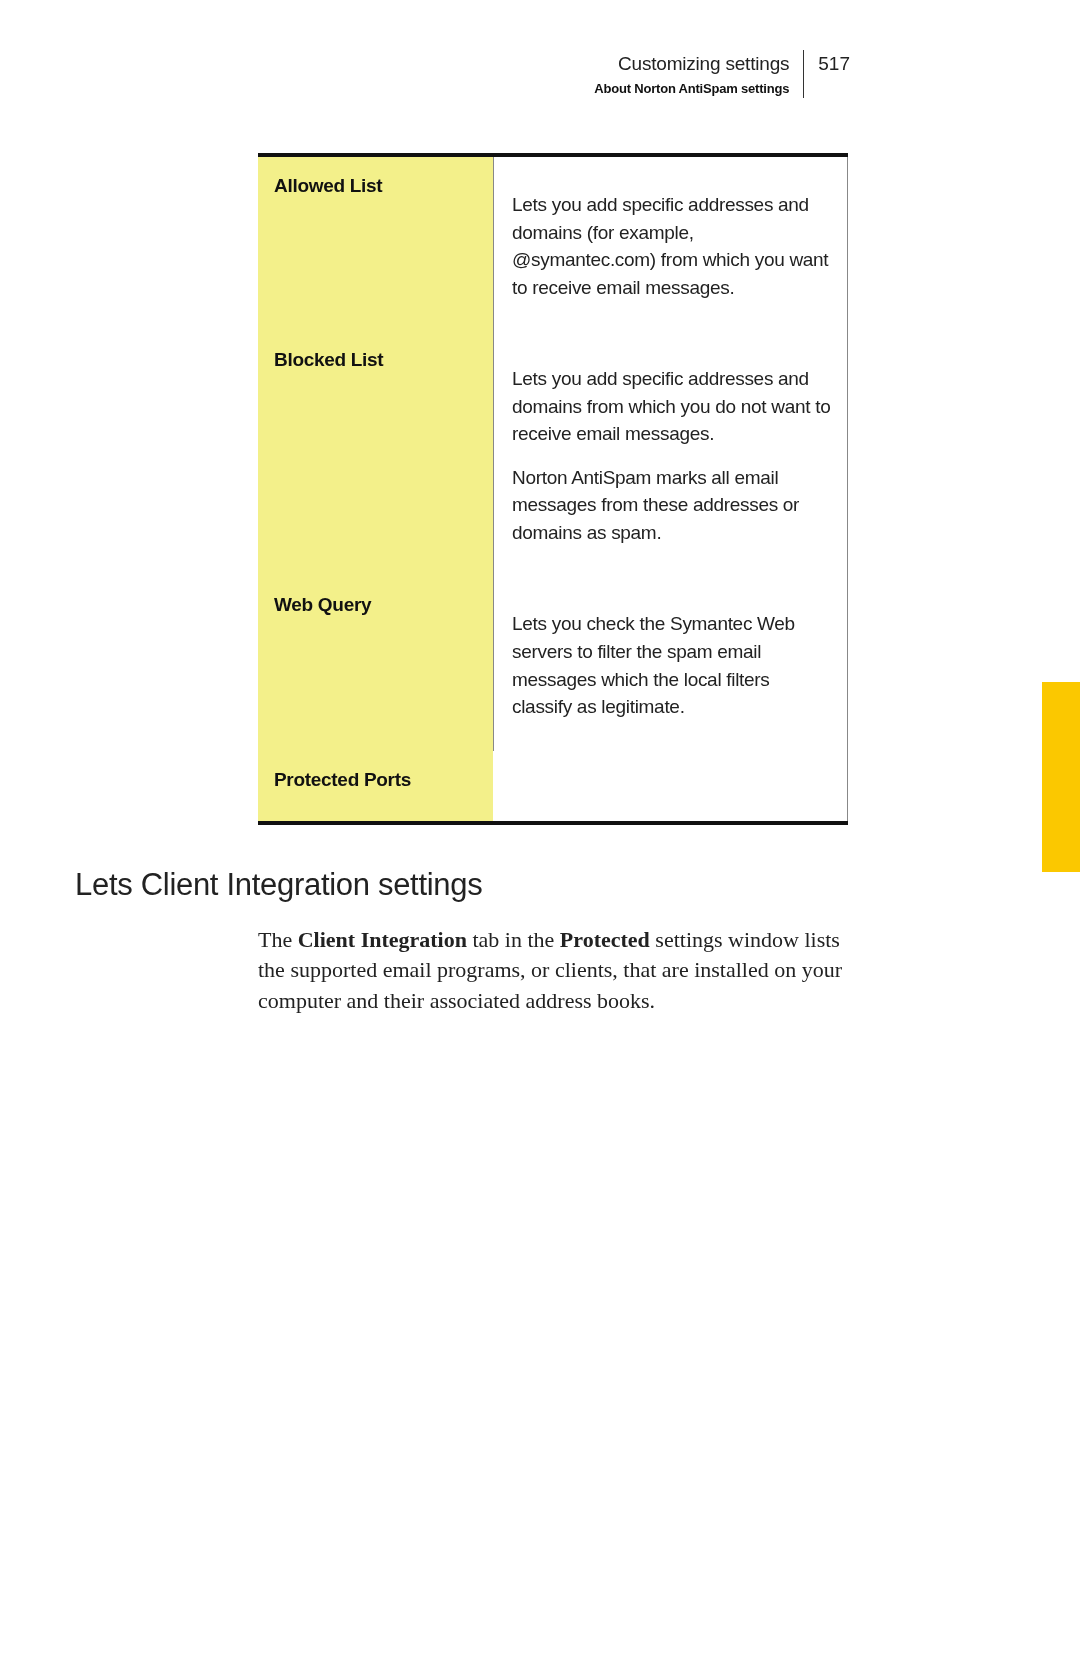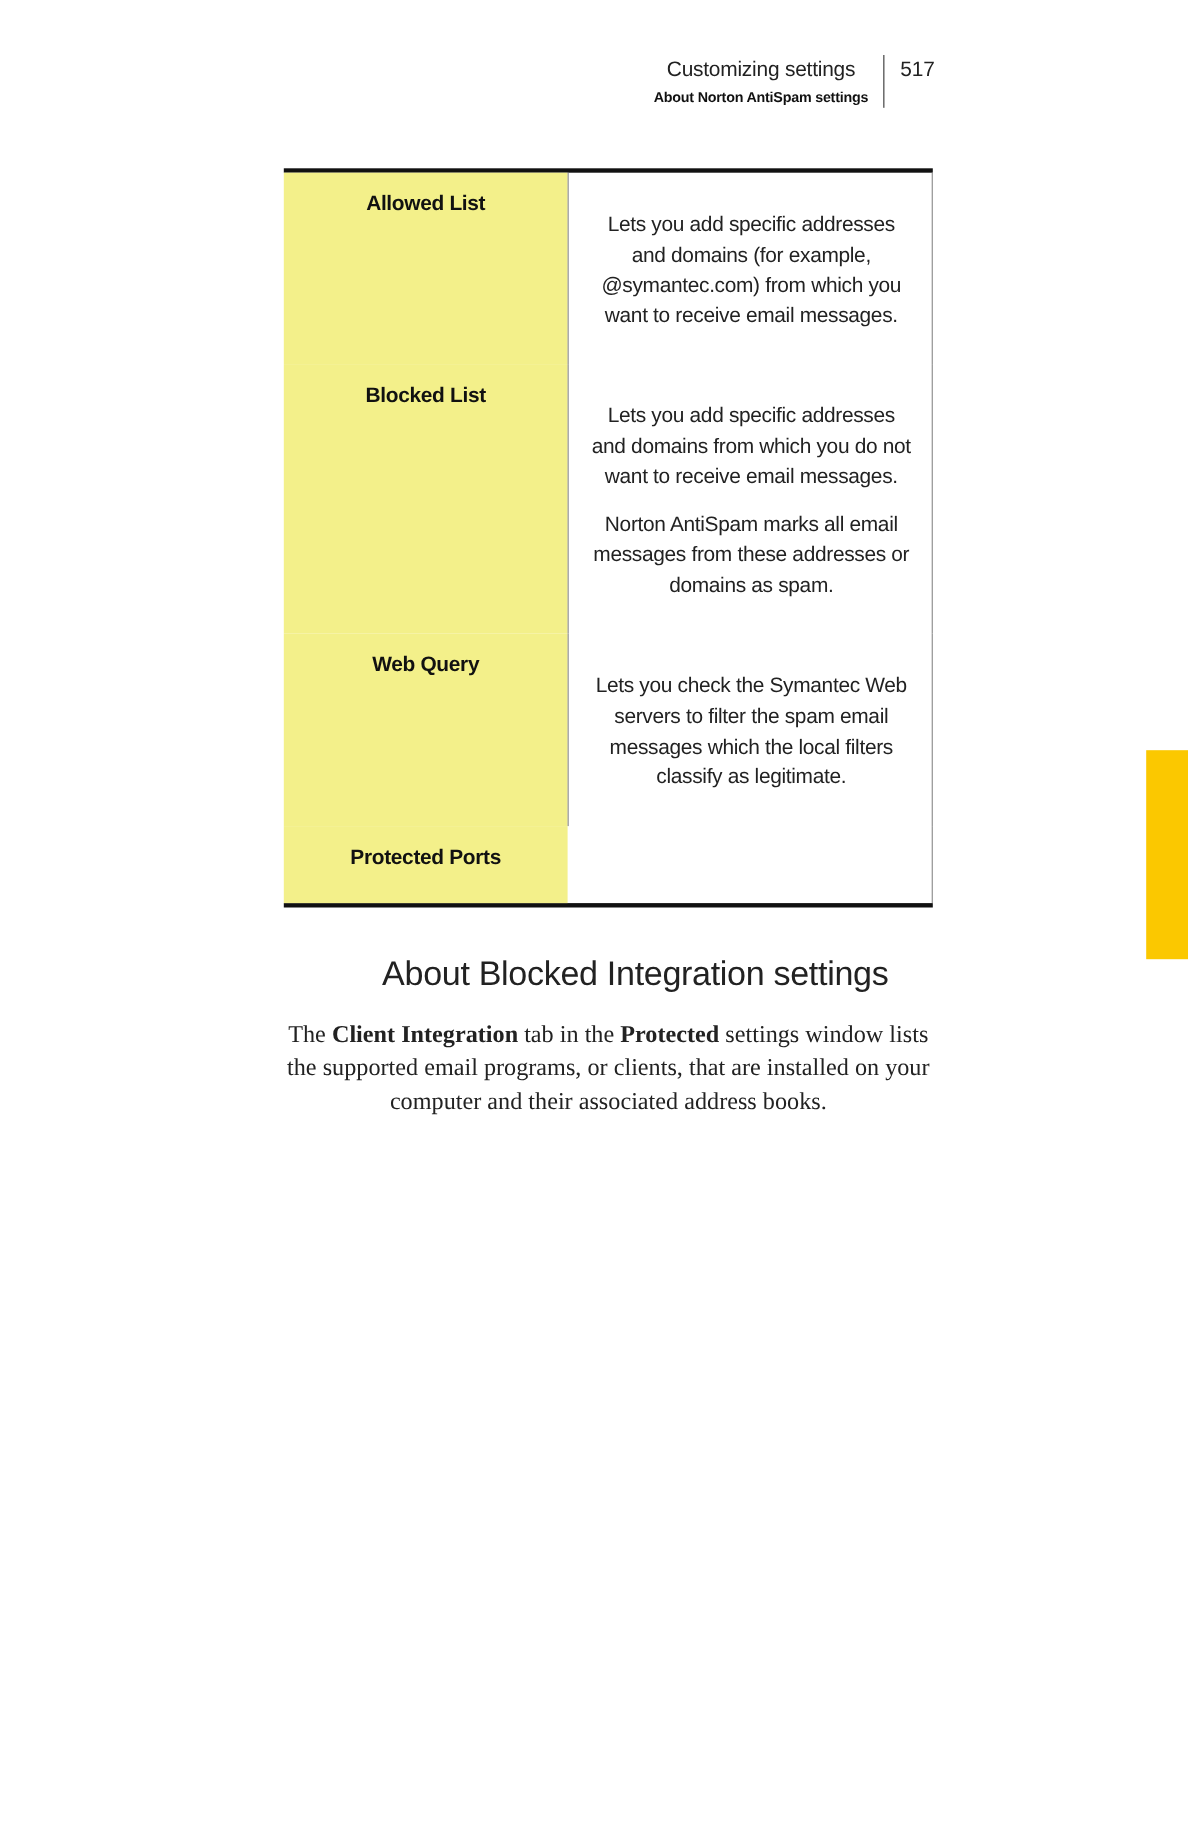--- a/index.html
+++ b/index.html
@@ -1,15 +1,15 @@
 <!DOCTYPE html>
 <html><head>
   <meta charset="utf-8">
   <style>
-    * { margin: 0; padding: 0; box-sizing: border-box; text-align: center; }
+    * { margin: 0; padding: 0; box-sizing: border-box; }
     body {
       font-family: Georgia, 'Times New Roman', serif;
       width: 1080px;
       height: 1680px;
       background: #fff;
       position: relative;
     }
     .header {
       text-align: right;
       padding: 50px 230px 0 0;
@@ -49,21 +49,21 @@
     .table-container {
       margin: 55px 232px 0 258px;
       border-top: 4px solid #111;
       border-bottom: 4px solid #111;
     }
     .table-row {
       display: flex;
       border-right: 1px solid #888;
     }
     .table-label-cell {
-      width: 258px;
+      width: 235px;
       background: #f3f08a;
       padding: 18px 16px 30px 16px;
       font-family: Verdana, Arial, sans-serif;
       font-size: 19px;
       font-weight: bold;
       color: #111;
       flex-shrink: 0;
       letter-spacing: -0.3px;
     }
     .table-desc-cell {
@@ -141,19 +141,19 @@
     <div class="table-label-cell">Web Query</div>
     <div class="table-desc-cell">
       <p>Lets you check the Symantec Web servers to filter the spam email messages which the local filters classify as legitimate.</p>
     </div>
   </div>
   <div class="table-row">
     <div class="table-label-cell">Protected Ports</div>
   </div>
 </div>
 
-<h2 class="section-heading">About Blocked Integration settings</h2>
+<h2 class="section-heading">Lets Client Integration settings</h2>
 
 <p class="body-paragraph">
   <span>The </span><b>Client Integration</b><span> tab in the </span><b>Protected</b><span> settings window lists the supported email programs, or clients, that are installed on your computer and their associated address books.</span>
 </p>
 
 <div class="side-tab"></div>
 
 </body></html>

